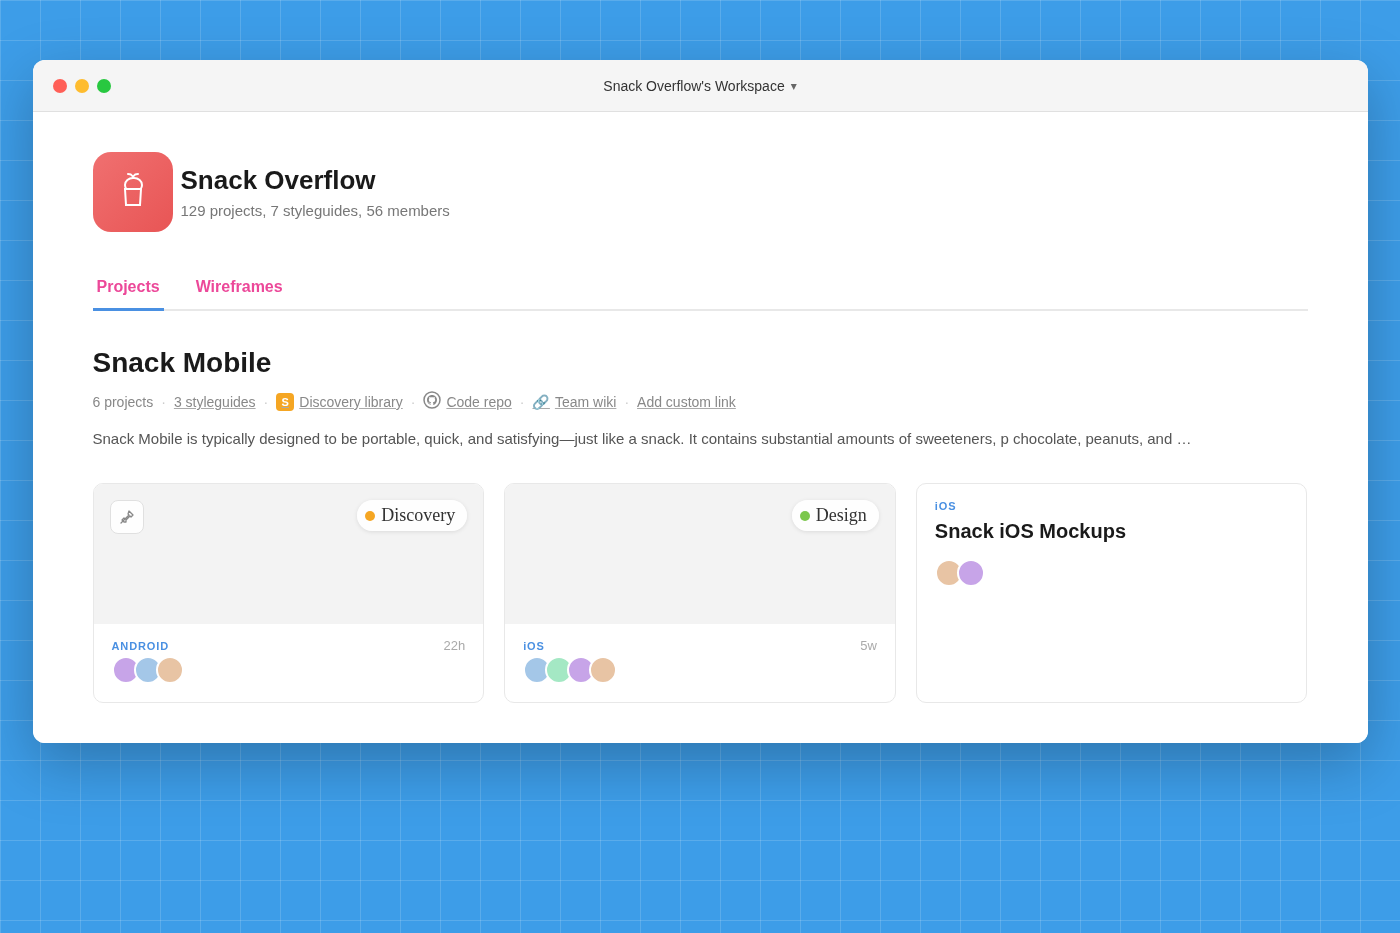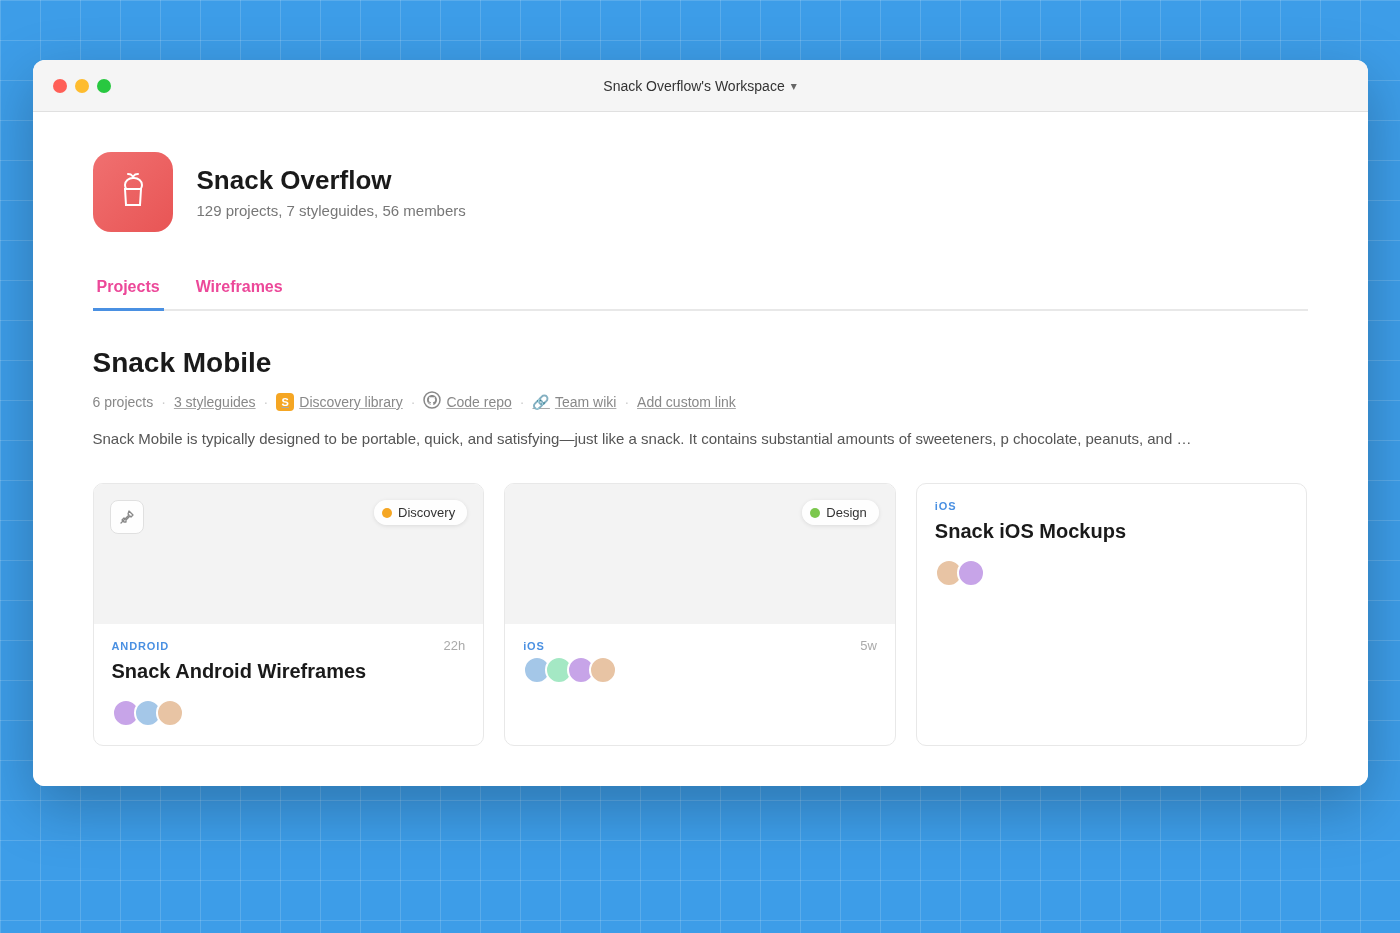--- a/index.html
+++ b/index.html
@@ -75,21 +75,21 @@
     
     .content {
       padding: 40px 60px 40px 60px;
       background: #fff;
     }
 
     
     .org-header {
       display: flex;
       align-items: center;
-      gap: 24px;
+      gap: 8px;
       margin-bottom: 36px;
     }
 
     .org-logo {
       width: 80px;
       height: 80px;
       border-radius: 18px;
       background: linear-gradient(135deg, #f07070, #e85555);
       display: flex;
       align-items: center;
@@ -226,24 +226,25 @@
       border: 1px solid #e0e0e0;
     }
 
     .card-status-badge {
       display: flex;
       align-items: center;
       gap: 6px;
       background: rgba(255,255,255,0.92);
       border-radius: 20px;
       padding: 5px 12px 5px 8px;
-      font-size: 13px;
+      font-size: 18px;
       font-weight: 500;
       color: #333;
       box-shadow: 0 1px 4px rgba(0,0,0,0.1);
+      font-family: Liberation Serif, serif;
     }
 
     .status-dot {
       width: 10px;
       height: 10px;
       border-radius: 50%;
     }
 
     .card-body {
       padding: 16px 18px 18px;
@@ -380,21 +381,20 @@
           <div class="card-status-badge">
             <div class="status-dot" style="background:#f5a623;"></div>
             <span>Discovery</span>
           </div>
         </div>
         <div class="card-body">
           <div style="display:flex;justify-content:space-between;align-items:baseline;">
             <div class="card-platform">ANDROID</div>
             <div class="card-time" style="float:none;color:#aaa;font-size:13px;">22h</div>
           </div>
-          <div class="card-title">Snack Android Wireframes</div>
           <div class="card-avatars">
             <div class="avatar avatar-1"></div>
             <div class="avatar avatar-2"></div>
             <div class="avatar avatar-3"></div>
           </div>
         </div>
       </div>
 
       <div class="project-card">
         <div class="card-preview">

